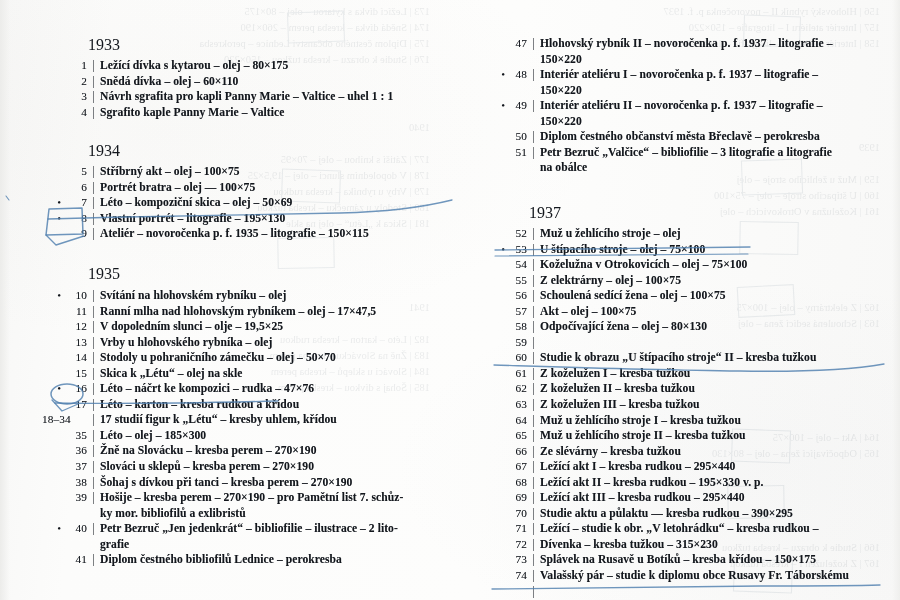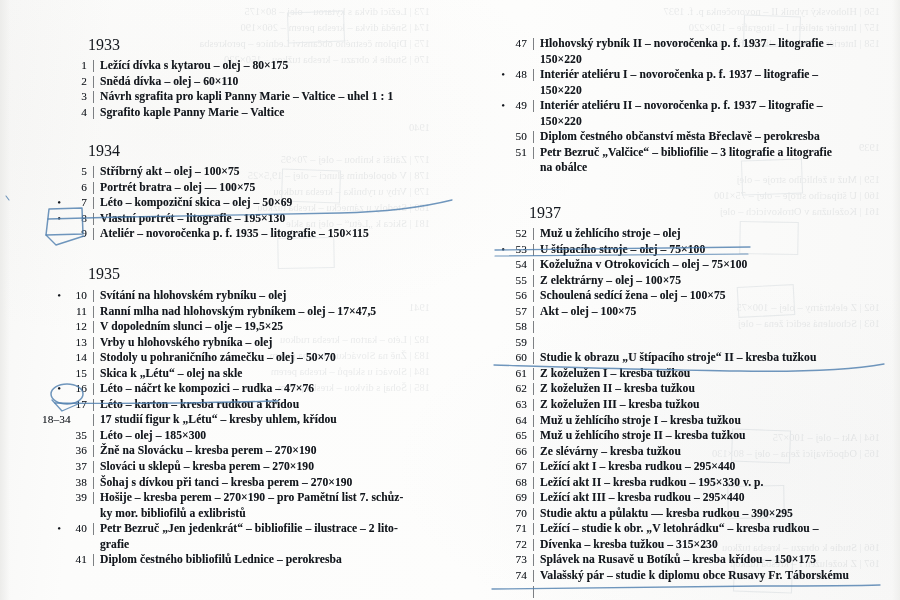--- a/index.html
+++ b/index.html
@@ -412,20 +412,21 @@
     <li class="entry">
       <span class="bullet"></span>
       <span class="num" style="width:22px">57</span>
       <span class="bar">|</span>
       <span class="txt">Akt – olej – 100×75</span>
     </li>
     <li class="entry">
       <span class="bullet"></span>
       <span class="num" style="width:22px">58</span>
       <span class="bar">|</span>
+      <span class="txt">Odpočívající žena – olej – 80×130</span>
     </li>
     <li class="entry">
       <span class="bullet"></span>
       <span class="num" style="width:22px">59</span>
       <span class="bar">|</span>
     </li>
     <li class="entry">
       <span class="bullet"></span>
       <span class="num" style="width:22px">60</span>
       <span class="bar">|</span>

